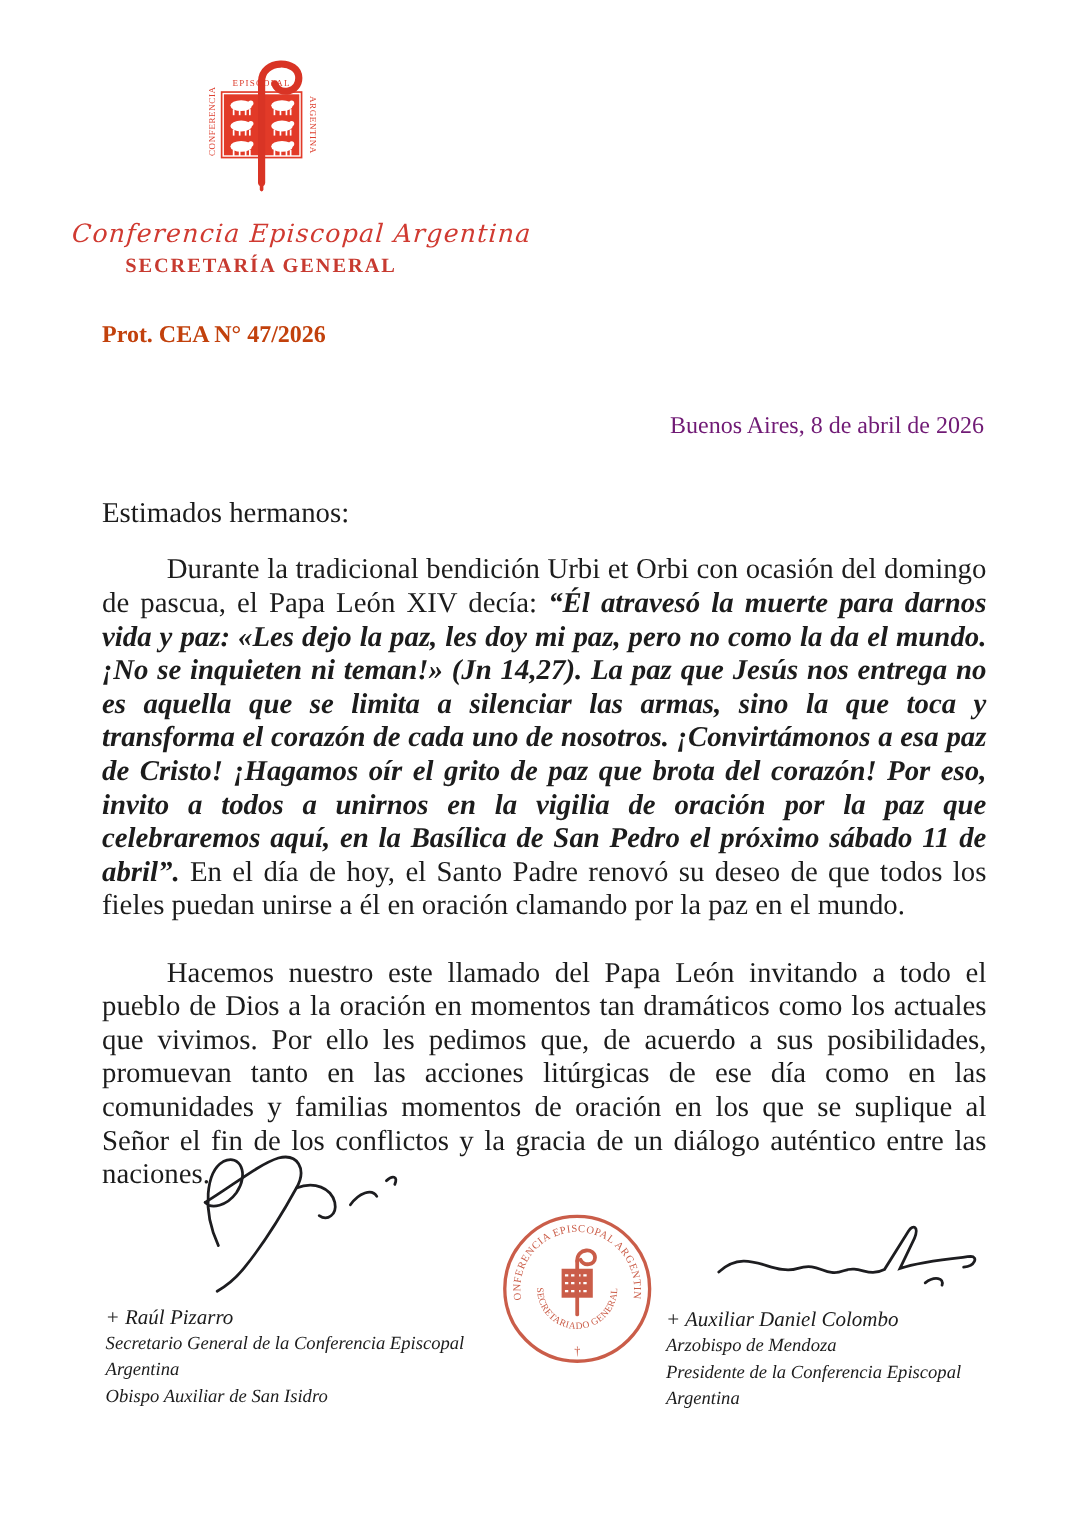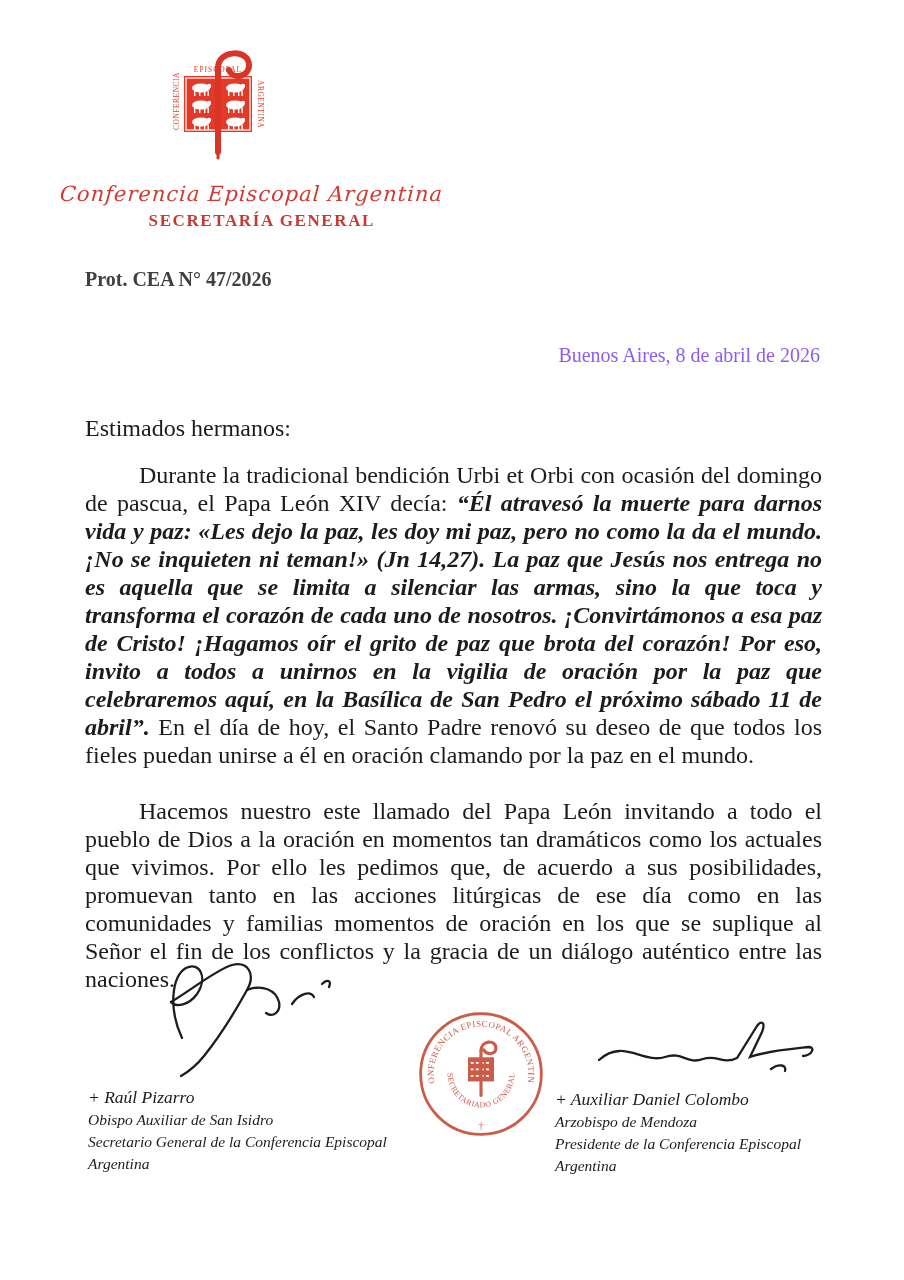--- a/index.html
+++ b/index.html
@@ -28,30 +28,29 @@
     color:#d03a31;
     white-space:nowrap;
     transform:skewX(-4deg);
   }
   .org-dept{
     margin-top:5px;
     font-size:17px;
     font-weight:bold;
     letter-spacing:1.6px;
     color:#c73a30;
-    text-align:right;
   }
   
   .protocol{
     position:absolute;left:85px;top:268px;
-    font-size:20px;font-weight:bold;color:#404040;
+    font-size:20px;font-weight:bold;color:#c2410c;
   }
   .dateline{
     position:absolute;right:84px;top:344px;
-    font-size:20px;color:#8b5cf6;
+    font-size:20px;color:#701a75;
   }
   
   .body-text{
     position:absolute;left:85px;top:414px;width:737px;
     font-size:24px;line-height:28px;
     text-align:justify;
   }
   .salutation{margin:0 0 19px 0;}
   .para{margin:0 0 28px 0;text-indent:54px;}
   .quote-italic{font-style:italic;font-weight:bold;}
@@ -158,22 +157,22 @@
     <svg class="sig-draw" width="230" height="128" viewBox="0 0 230 128">
       <g stroke="#1d1d20" stroke-width="2.3" fill="none" stroke-linecap="round">
         <path d="M56,86 C42,56 46,24 60,16 C74,9 82,26 71,42 C63,53 50,56 45,50"></path>
         <path d="M45,50 C68,36 90,18 106,13 C122,9 130,22 121,38 C110,58 94,84 78,104 C70,114 62,120 55,124"></path>
         <path d="M121,38 C136,32 150,38 153,50 C155,60 147,66 140,61"></path>
         <path d="M166,52 C173,42 184,38 188,45"></path>
         <path d="M196,32 C201,27 206,28 203,35"></path>
       </g>
     </svg>
     <div class="sig-name">+ Raúl Pizarro</div>
+    <div class="sig-title">Secretario General de la Conferencia Episcopal Argentina</div>
     <div class="sig-title">Obispo Auxiliar de San Isidro</div>
-    <div class="sig-title">Secretario General de la Conferencia Episcopal Argentina</div>
   </div>
 
   <div class="seal-wrap">
     <svg width="130" height="136" viewBox="0 0 140 146">
       <g opacity="0.92">
         <circle cx="70" cy="73" r="65" fill="none" stroke="#c6503a" stroke-width="3"></circle>
         <defs>
           <path id="sealTopArc" d="M20,83 A51,51 0 1 1 120,83"></path>
           <path id="sealBottomArc" d="M34,73 A36,36 0 0 0 106,73"></path>
         </defs>

